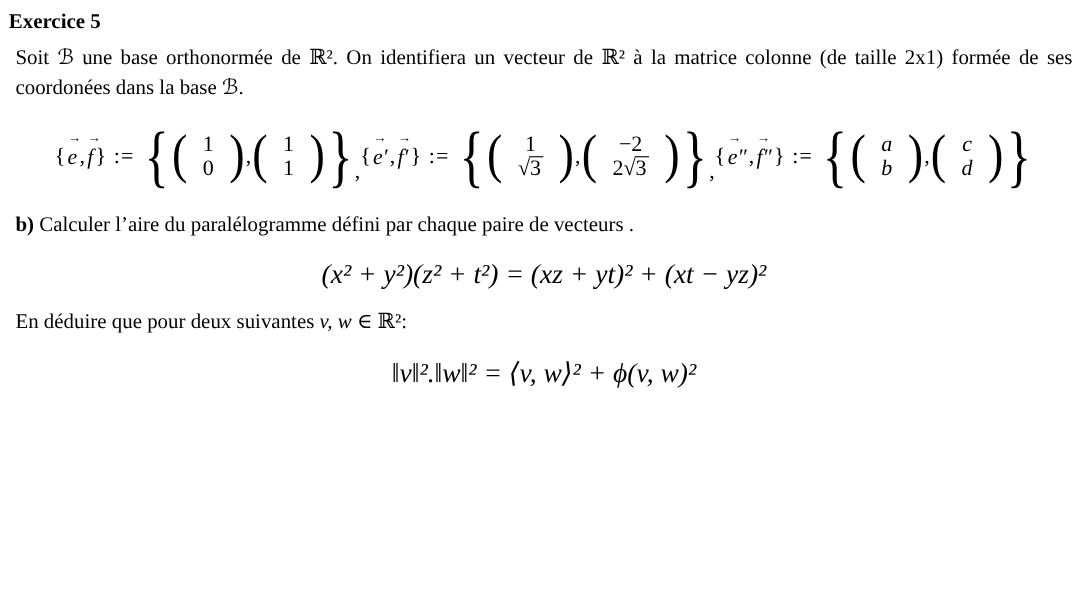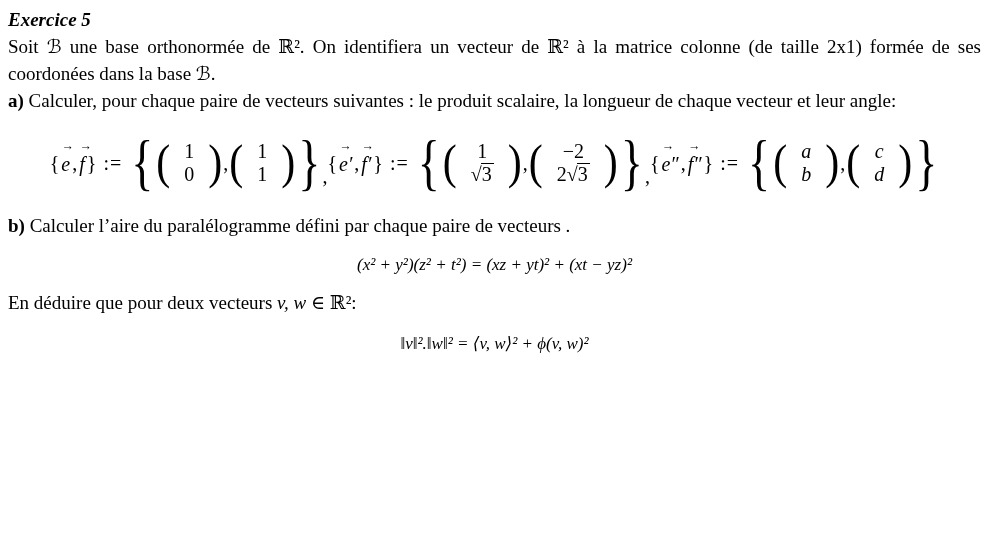--- a/index.html
+++ b/index.html
@@ -1,20 +1,20 @@
 <!DOCTYPE html>
 <html><head>
 <meta charset="utf-8">
 <style>
   html,body{margin:0;padding:0;background:#ffffff;color:#000000;}
   body{width:991px;height:536px;overflow:hidden;
        font-family:"Liberation Serif","DejaVu Serif","DejaVu Sans",serif;}
   .page{padding:7px 10px 0 8px;font-size:19px;line-height:1.42;}
-  .title{font-weight:bold;margin:0;font-style:italic;}
-  p{margin:0;}
+  .title{font-weight:bold;margin:0;}
+  p{margin:6px;}
   .just{text-align:justify;}
   .b{font-weight:bold;}
   .it{font-style:italic;}
 
   
   .mathrow{display:flex;align-items:center;justify-content:center;
            height:84px;margin:6px 0 8px 0;font-size:20px;}
   .tok{font-style:normal;white-space:pre;}
   .assign{margin:0 7px;letter-spacing:1px;}
   .vec{position:relative;display:inline-block;font-style:italic;margin:0 2px;padding-top:2px;}
@@ -25,33 +25,32 @@
   .mat{display:inline-flex;align-items:center;font-style:normal;margin:0 1px;}
   .paren{display:inline-block;font-size:42px;line-height:0.9;transform:scaleY(1.18);}
   .col{display:inline-flex;flex-direction:column;align-items:center;
        padding:0 14px;line-height:1.12;}
   .lowcomma{align-self:flex-end;padding-bottom:14px;font-style:normal;}
   .sq{white-space:nowrap;display:inline-block;}
   .sq .arg{display:inline-block;border-top:1.6px solid #000;padding:0 2px 0 1px;
            margin-left:-1px;line-height:1.05;}
 
   
-  .eq{text-align:center;font-style:italic;font-size:17px;margin:13px 0;}
+  .eq{text-align:center;font-style:italic;font-size:25px;margin:13px 0;}
   .eq2{margin:15px 0;}
 </style>
 </head>
 <body>
 
 <div class="page">
 
   <p class="title">Exercice 5</p>
 
   <p class="just">Soit ℬ une base orthonormée de ℝ². On identifiera un vecteur de ℝ² à la matrice colonne (de taille 2x1) formée de ses coordonées dans la base ℬ.</p>
 
-  <p class="just"><span class="b">a)</span><span> Calculer, pour chaque paire de vecteurs suivantes : le produit scalaire, la longueur de chaque vecteur et leur angle:</span></p>
 
   <div class="mathrow">
 
     <span class="tok">{</span>
       <span class="vec">e</span>
       <span class="tok">,</span>
       <span class="vec">f</span>
       <span class="tok">}</span>
     <span class="tok assign">:=</span>
     <span class="bigb">{</span>
@@ -127,19 +126,19 @@
         <span class="paren">)</span>
       </span>
     <span class="bigb">}</span>
   </div>
 
   <p class="just"><span class="b">b)</span><span> Calculer l’aire du paralélogramme défini par chaque paire de vecteurs .</span></p>
 
 
   <div class="eq">(x² + y²)(z² + t²) = (xz + yt)² + (xt − yz)²</div>
 
-  <p><span>En déduire que pour deux vecteurs </span><span class="it">v, w</span><span> ∈ ℝ²:</span></p>
+  <p><span>En déduire que pour deux suivantes </span><span class="it">v, w</span><span> ∈ ℝ²:</span></p>
 
   <div class="eq eq2">‖v‖².‖w‖² = ⟨v, w⟩² + ϕ(v, w)²</div>
 
 
 
 </div>
 
 </body></html>

